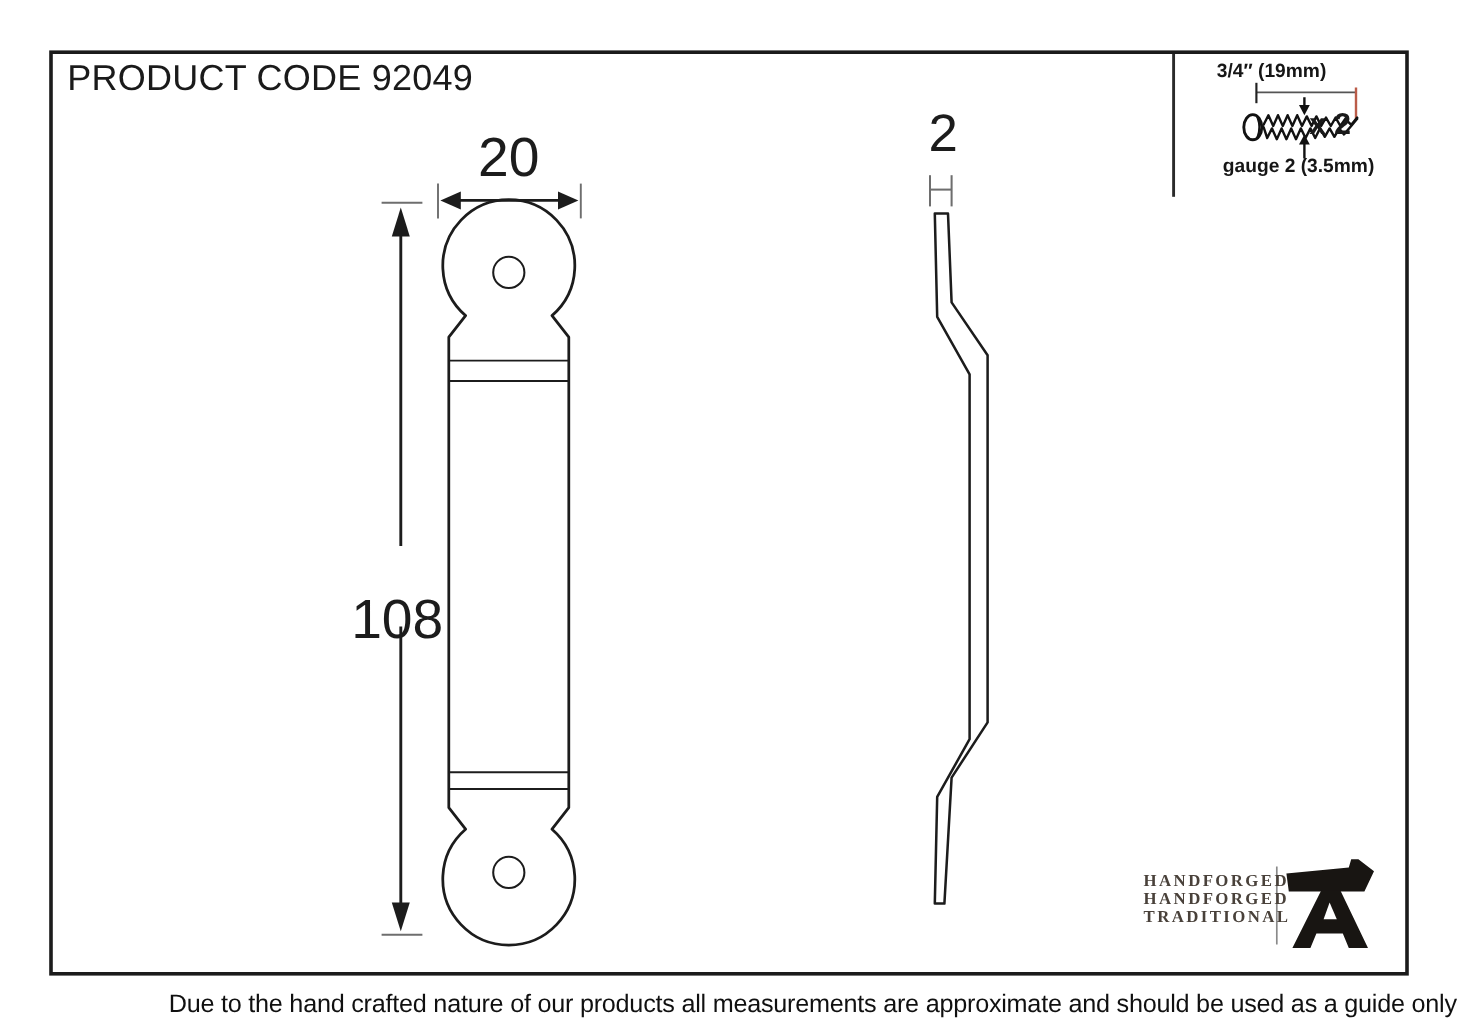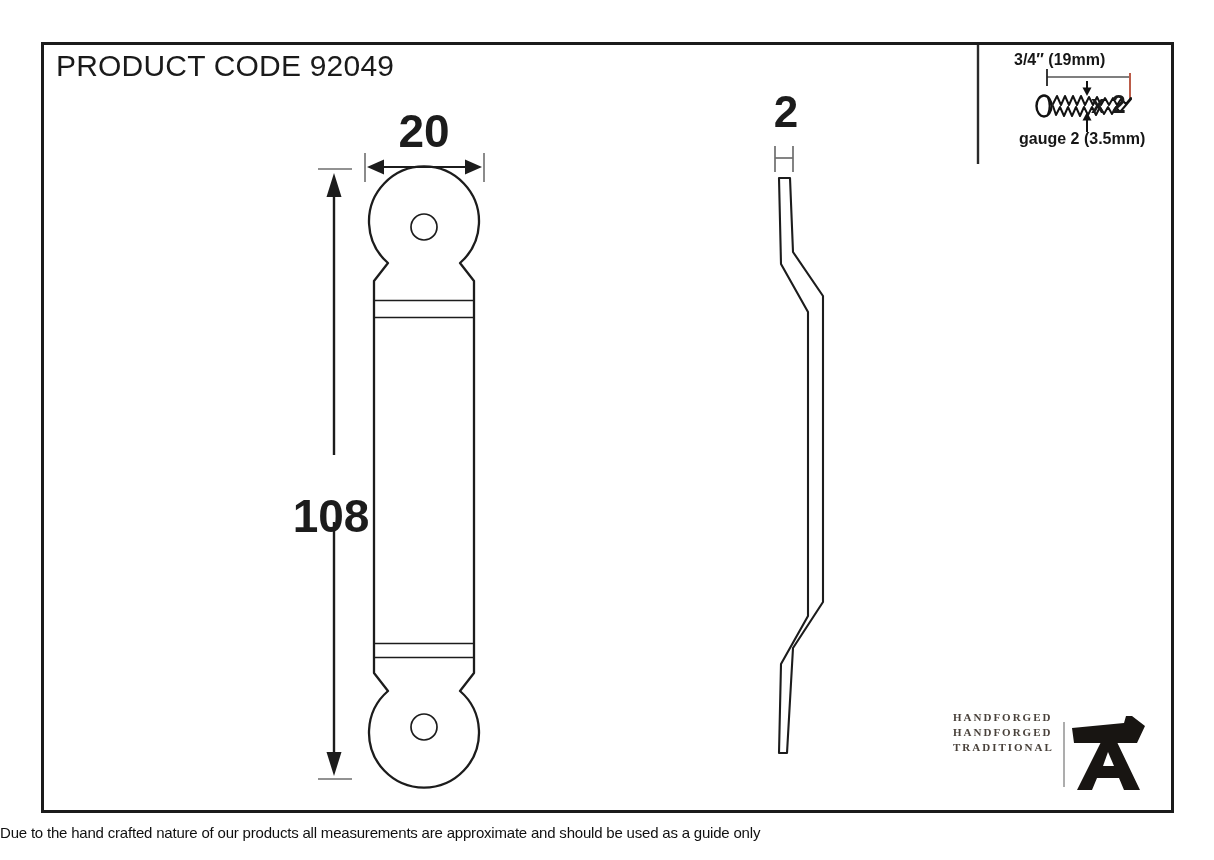--- a/index.html
+++ b/index.html
@@ -6,36 +6,36 @@
   body{
     width:1214px;height:860px;position:relative;background:#ffffff;
     font-family:"Liberation Sans", sans-serif;color:#1a1a1a;overflow:hidden;
   }
   .abs{position:absolute;}
   #art{position:absolute;left:0;top:0;}
   .product-code{
     left:56px;top:51px;font-size:30px;font-weight:400;letter-spacing:0.2px;
     color:#1a1a1a;line-height:1;
   }
-  .dim-label{font-weight:700;color:#1c1c1c;line-height:1;text-align:center;}
+  .dim-label{font-weight:400;color:#1c1c1c;line-height:1;text-align:center;}
   .dim-20{left:364px;top:108px;width:120px;font-size:46px;}
   .dim-108{left:266px;top:464px;width:130px;font-size:46px;margin-top:29px;}
   .dim-2{left:756px;top:90px;width:60px;font-size:44px;}
   .screw-label{font-weight:700;color:#161616;line-height:1;text-align:left;}
   .screw-length{left:1014px;top:52px;width:156px;font-size:16px;}
   .screw-qty{left:1091px;top:90px;font-size:25px;font-weight:700;}
   .screw-gauge{left:1019px;top:131px;width:160px;font-size:16px;}
   .logo-text{
-    left:953px;top:710px;width:110px;
-    font-family:"Liberation Serif", serif;font-size:11px;font-weight:700;
+    left:953px;top:727px;width:110px;
+    font-family:"Liberation Serif", serif;font-size:14px;font-weight:700;
     letter-spacing:2px;line-height:15px;color:#49413a;white-space:nowrap;
   }
   .disclaimer{
-    left:0;top:824px;width:1214px;text-align:left;
-    font-size:15px;letter-spacing:-0.2px;color:#101010;line-height:1.2;
+    left:0;top:824px;width:1214px;text-align:right;
+    font-size:21px;letter-spacing:-0.2px;color:#101010;line-height:1.2;
   }
 </style>
 </head>
 <body>
 
 <svg id="art" width="1214" height="860" viewBox="0 0 1214 860">
 
   <rect x="42.5" y="43.5" width="1130" height="768" fill="none" stroke="#1b1b1b" stroke-width="3"></rect>
 
   <line x1="978" y1="45" x2="978" y2="164" stroke="#2a2a2a" stroke-width="2.4"></line>

